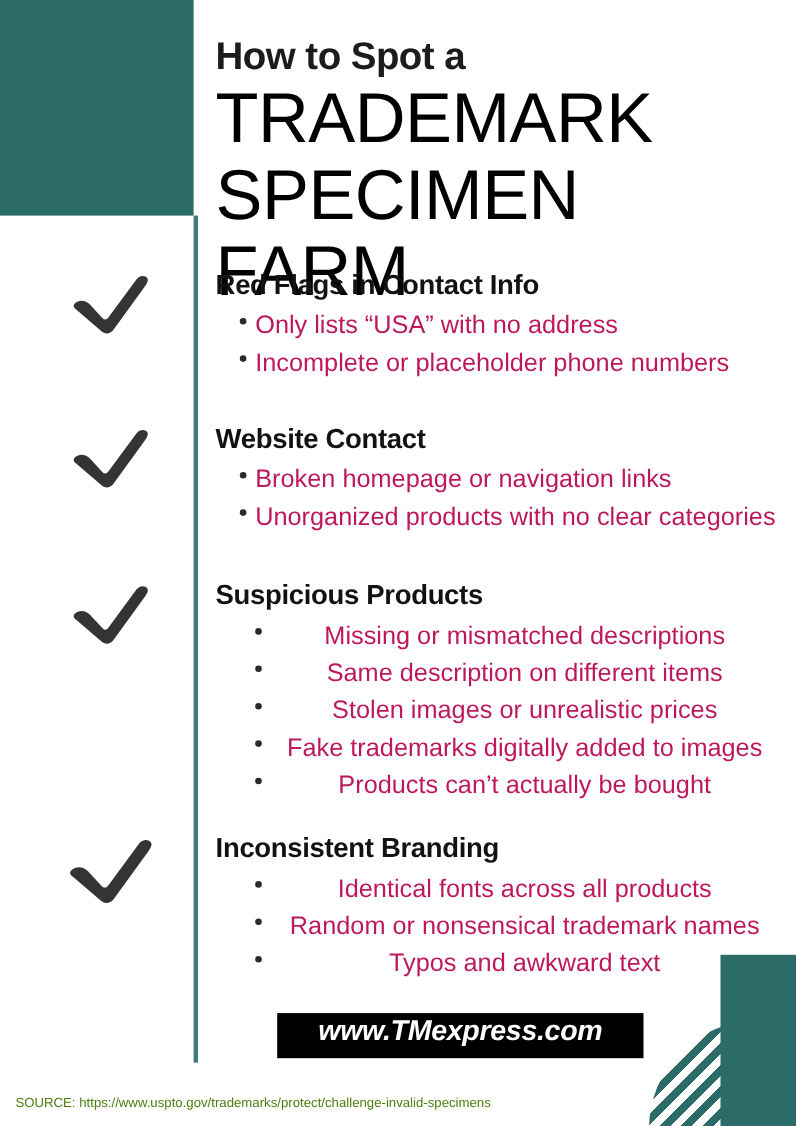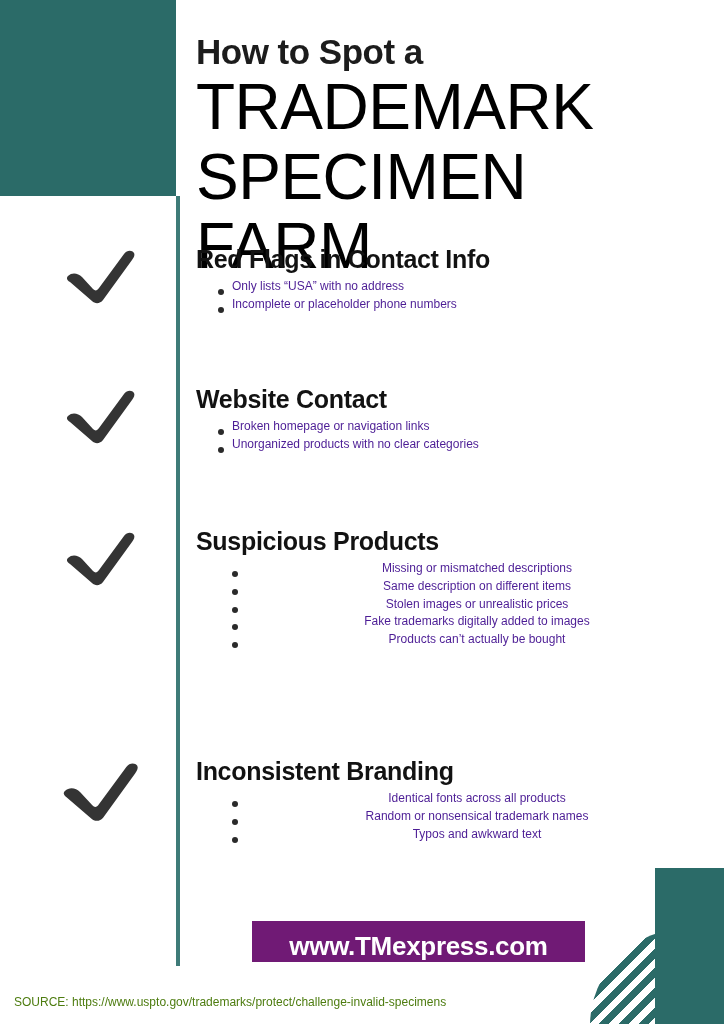--- a/index.html
+++ b/index.html
@@ -113,22 +113,22 @@
     margin: 0 0 4px 0;
     line-height: 1.2;
   }
   .bullet-list {
     margin: 0;
     padding: 0;
     list-style: none;
   }
   .bullet-list li {
     position: relative;
-    font-size: 12px;
-    color: #4c1d95;
+    font-size: 23px;
+    color: #be185d;
     line-height: 1.48;
     padding-left: 36px;
   }
   .bullet-list.indented li {
     padding-left: 50px;
     text-align: center;
   }
   .bullet-list li .bullet-dot {
     position: absolute;
     left: 22px;
@@ -142,25 +142,26 @@
     left: 36px;
   }
 
   
   .url-banner {
     position: absolute;
     left: 252px;
     top: 921px;
     width: 333px;
     height: 41px;
-    background: #701a75;
+    background: #000000;
     display: flex;
-    align-items: flex-end;
+    align-items: flex-start;
     justify-content: center;
     z-index: 4;
+    font-style: italic;
   }
   .url-banner-text {
     color: #ffffff;
     font-size: 26px;
     font-weight: bold;
     letter-spacing: -0.3px;
   }
 
   
   .source-line {

